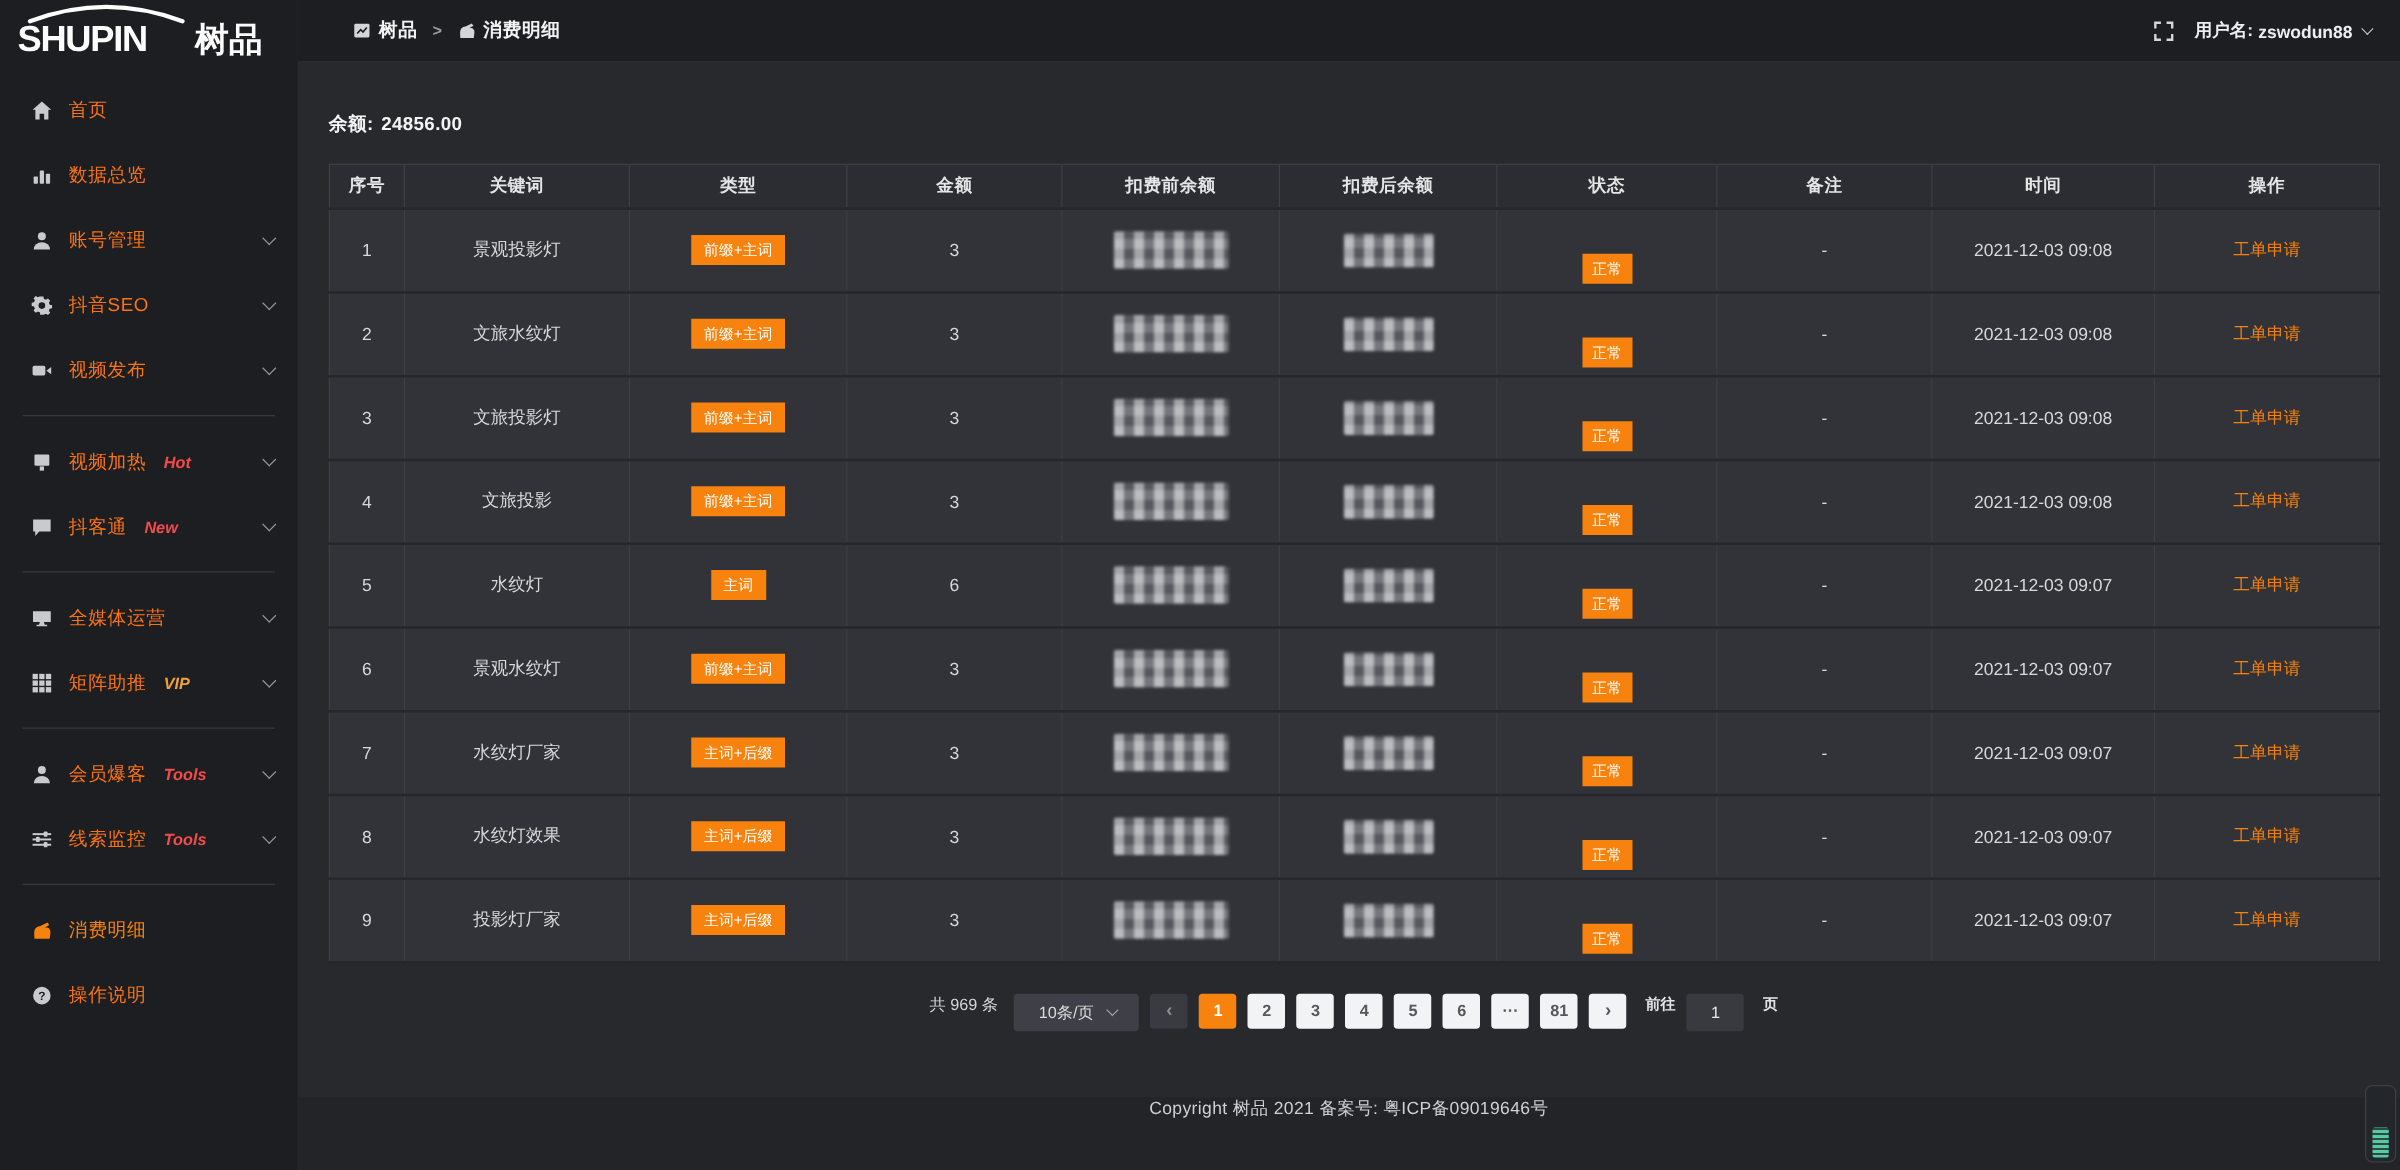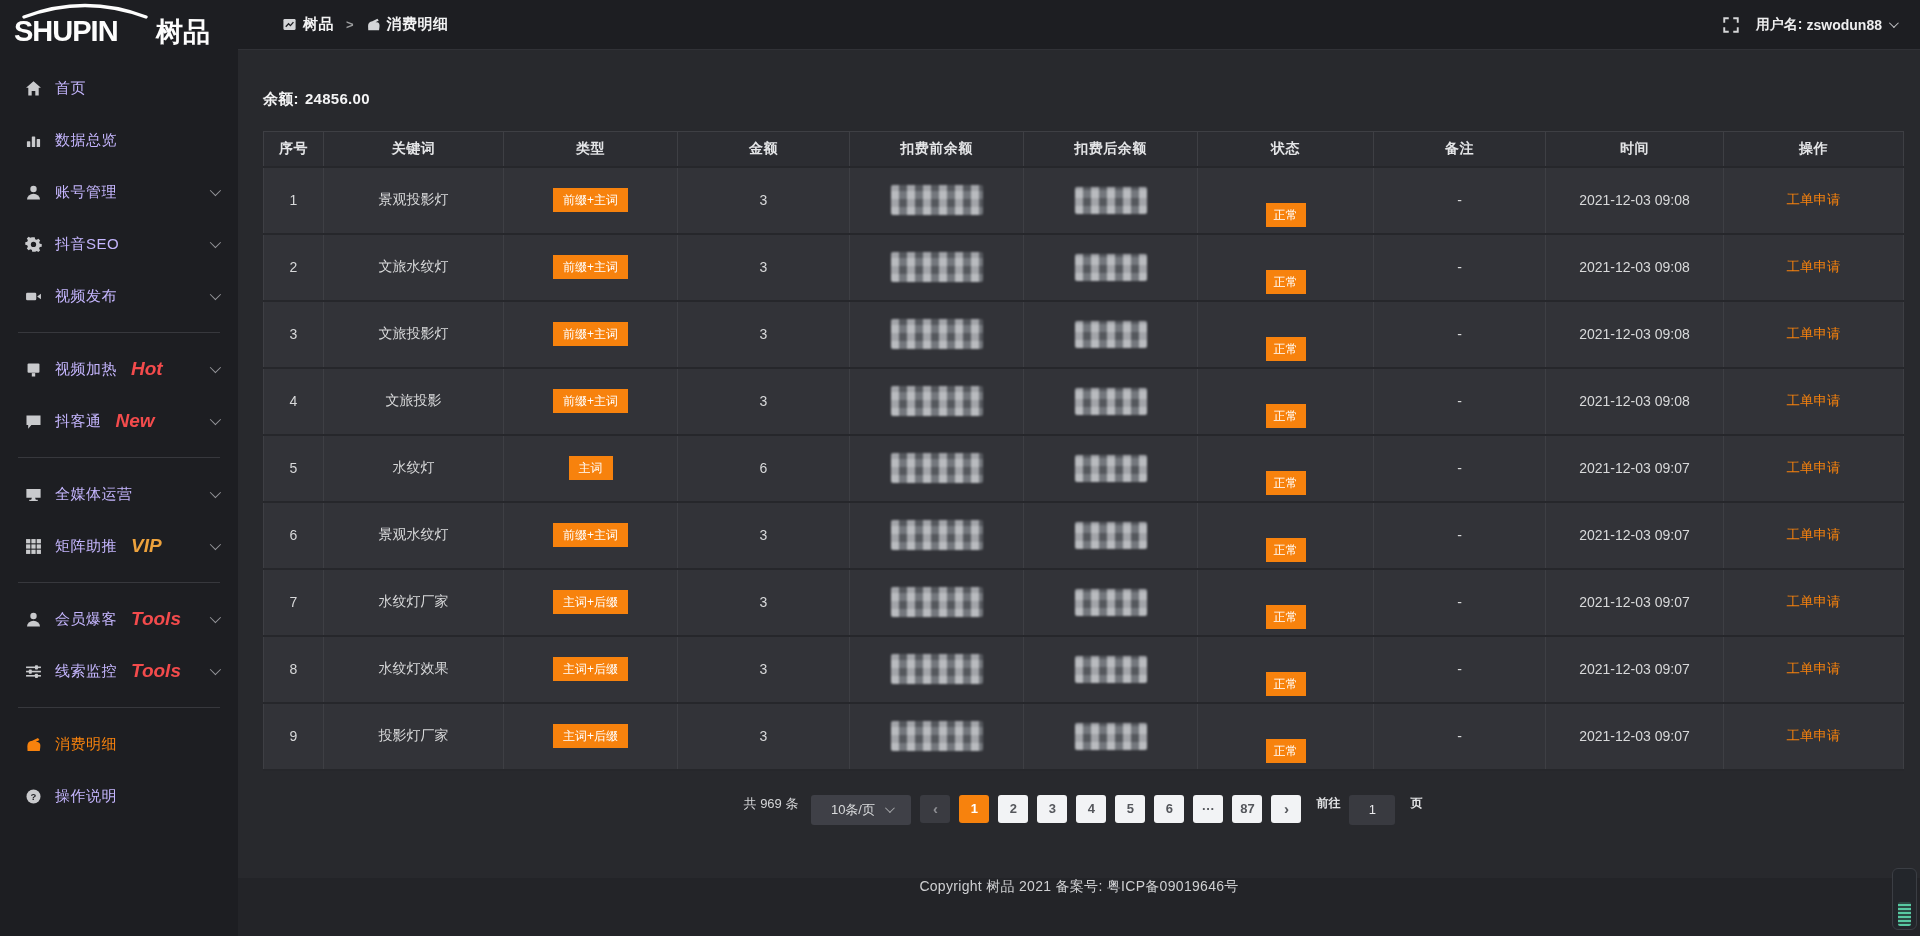--- a/index.html
+++ b/index.html
@@ -17,23 +17,23 @@
   html,body{width:1920px;height:936px;overflow:hidden;}
   body{font-family:"Liberation Sans","DejaVu Sans",sans-serif;background:var(--main-bg);color:var(--txt);position:relative;}
 
   
   .sidebar{position:absolute;left:0;top:0;width:238px;height:936px;background:var(--sidebar-bg);z-index:3;}
   .logo{height:52px;display:flex;align-items:flex-start;padding-left:10px;}
   .menu{padding-top:10px;}
   .menu-item{height:52px;display:flex;align-items:center;padding:0 20px 0 25px;cursor:pointer;color:#c9cacd;}
   .menu-item .micon-host{width:17px;height:17px;display:inline-flex;align-items:center;justify-content:center;flex:0 0 17px;}
   .menu-item .micon-host svg{width:17px;height:17px;}
-  .menu-item .mlabel{margin-left:13px;font-size:15px;color:#c4b5fd;letter-spacing:.5px;}
+  .menu-item .mlabel{margin-left:13px;font-size:15px;color:#f97316;letter-spacing:.5px;}
   .menu-item.active,.menu-item.active .mlabel{color:var(--accent);}
-  .mtag{margin-left:14px;font-size:19px;font-weight:bold;font-style:italic;}
+  .mtag{margin-left:14px;font-size:13px;font-weight:bold;font-style:italic;}
   .tag-red{color:#f34b4c;}
   .tag-gold{color:#eda23d;}
   .chev{margin-left:auto;width:8px;height:8px;border-right:1.6px solid #94959a;border-bottom:1.6px solid #94959a;transform:rotate(45deg) translateY(-2px);}
   .menu-divider{height:1px;background:#37383d;margin:10px 18px;}
   .gear-hole{fill:var(--sidebar-bg);}
   .help-q{fill:var(--sidebar-bg);font-weight:bold;font-size:9px;}
 
   
   .topbar{position:absolute;left:238px;top:0;right:0;height:50px;background:var(--sidebar-bg);display:flex;align-items:center;border-bottom:1px solid #313237;z-index:2;}
   .breadcrumb{display:flex;align-items:center;margin-left:44px;gap:10px;}
@@ -446,21 +446,21 @@
     </div>
     <button class="pg-btn pg-arrow">‹</button>
     <span id="pg-pages" style="display:flex;gap:9px;">
         <button class="pg-btn pg-page active">1</button>
         <button class="pg-btn pg-page">2</button>
         <button class="pg-btn pg-page">3</button>
         <button class="pg-btn pg-page">4</button>
         <button class="pg-btn pg-page">5</button>
         <button class="pg-btn pg-page">6</button>
         <button class="pg-btn pg-page">···</button>
-        <button class="pg-btn pg-page">87</button>
+        <button class="pg-btn pg-page">81</button>
       </span>
     <button class="pg-btn pg-arrow light">›</button>
     <span class="pg-jump-label">前往</span>
     <input class="pg-input" value="1" style="">
     <span class="pg-jump-label">页</span>
   </div>
 </main>
 
 <footer class="footer">
   <span>Copyright 树品 2021 备案号: 粤ICP备09019646号</span>

